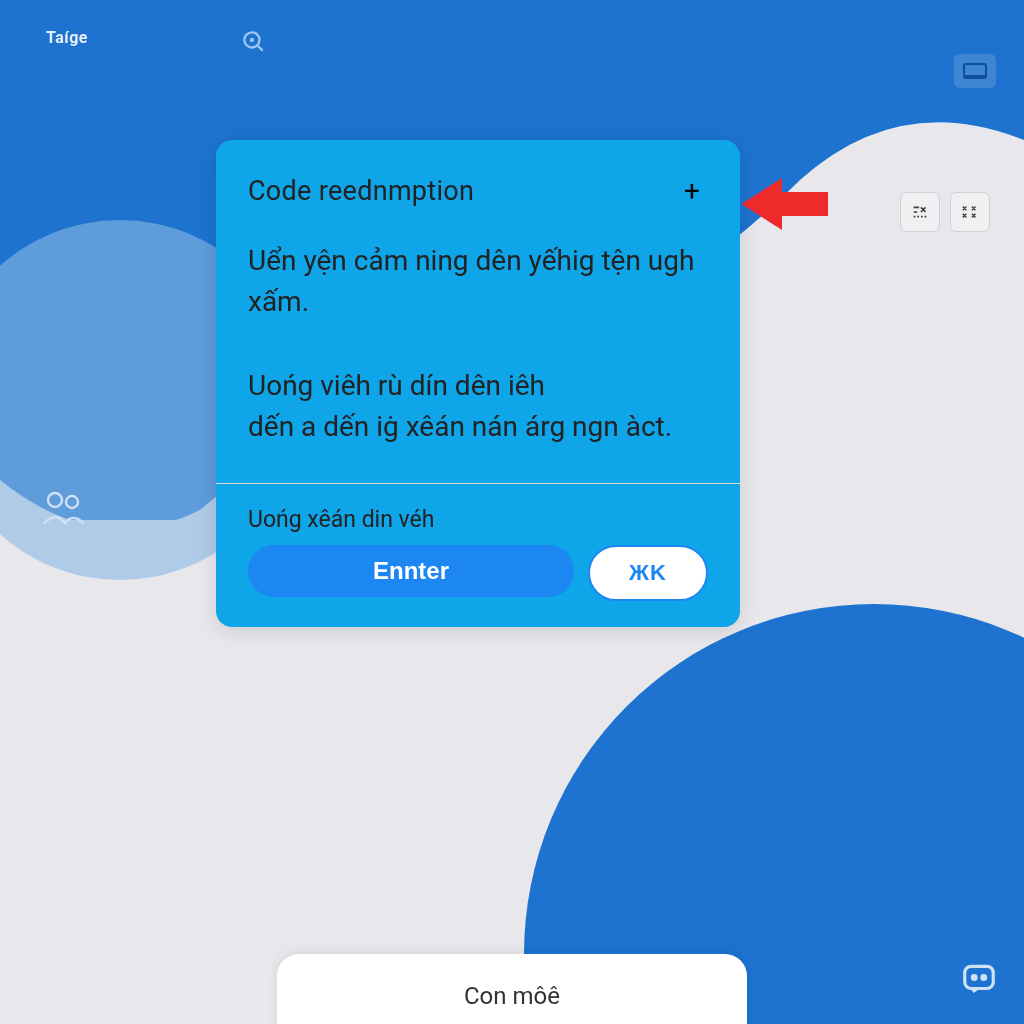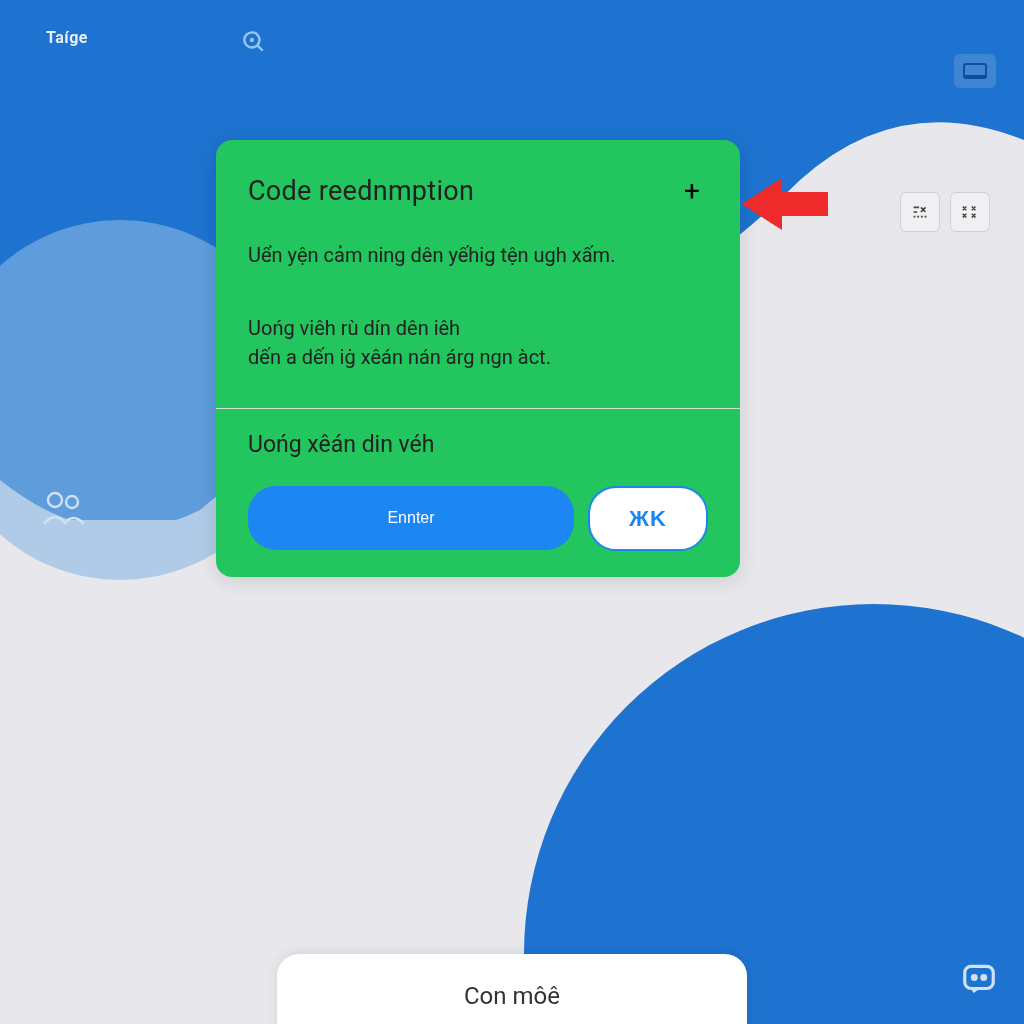--- a/index.html
+++ b/index.html
@@ -84,21 +84,21 @@
     top: 488px; left: 40px;
     z-index: 4;
     color: #d0e2f3;
   }
 
   
   .modal {
     position: absolute;
     top: 140px; left: 216px;
     width: 524px;
-    background: #22c55e;
+    background: #0ea5e9;
     border-radius: 16px;
     box-shadow: 0 4px 20px rgba(0,0,0,0.12);
     z-index: 10;
     overflow: hidden;
   }
   .modal-header {
     display: flex;
     justify-content: space-between;
     align-items: center;
     padding: 30px 32px 8px 32px;
@@ -111,56 +111,56 @@
   }
   .plus-icon {
     font-size: 28px;
     font-weight: 400;
     color: #000;
     cursor: pointer;
     padding: 4px 8px;
   }
   .modal-body {
     padding: 22px 32px 36px 32px;
-    font-size: 20px;
+    font-size: 28px;
     line-height: 1.45;
     color: #222;
   }
   .body-line1 { margin-bottom: 44px; }
   .body-line2 { }
   .modal-divider {
     border: none;
     border-top: 1px solid #dcdcdc;
   }
   .modal-input-section {
     padding: 22px 32px 26px 32px;
   }
   .input-label {
     font-size: 23px;
     color: #222;
-    margin-bottom: 28px;
+    margin-bottom: 12px;
   }
   .button-row {
     display: flex;
     gap: 14px;
   }
   .btn-primary {
     flex: 1;
-    height: 64px;
+    height: 52px;
     background: #1c86f2;
     color: #fff;
     border: none;
     border-radius: 28px;
-    font-size: 16px;
-    font-weight: 400;
+    font-size: 24px;
+    font-weight: 700;
     cursor: pointer;
   }
   .btn-secondary {
     width: 120px;
-    height: 65px;
+    height: 56px;
     background: #fff;
     color: #1c86f2;
     border: 2px solid #1c86f2;
     border-radius: 28px;
     font-size: 22px;
     font-weight: 700;
     cursor: pointer;
     letter-spacing: 1px;
   }
 

